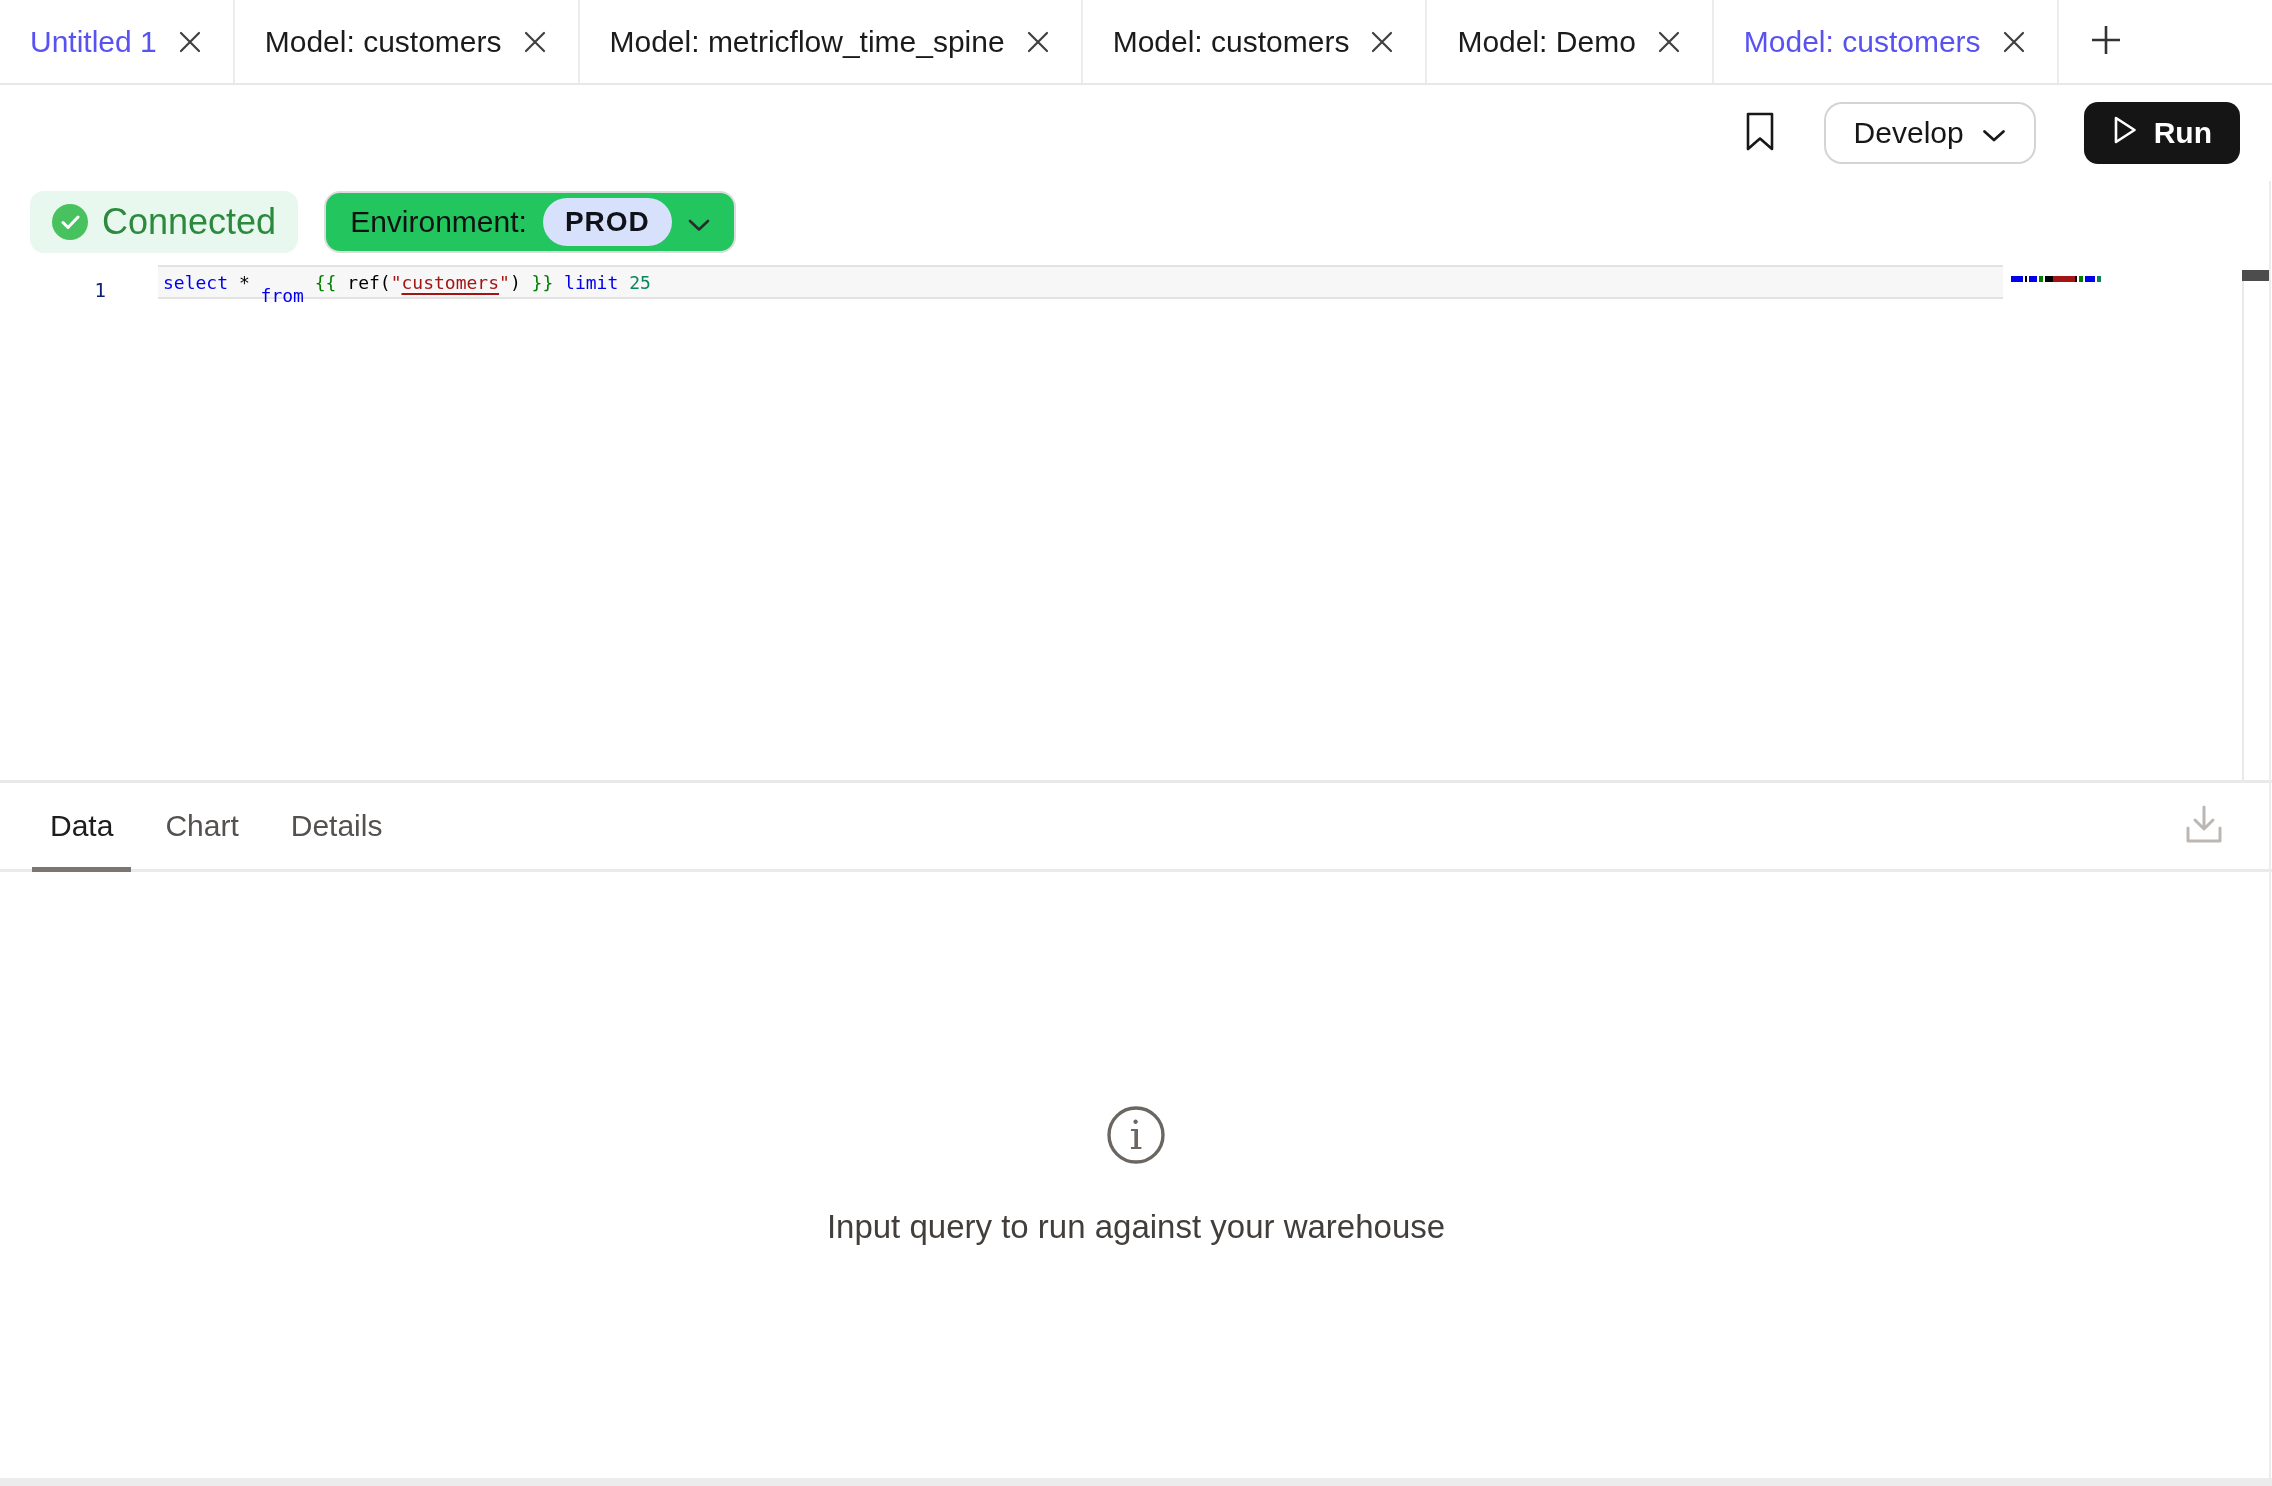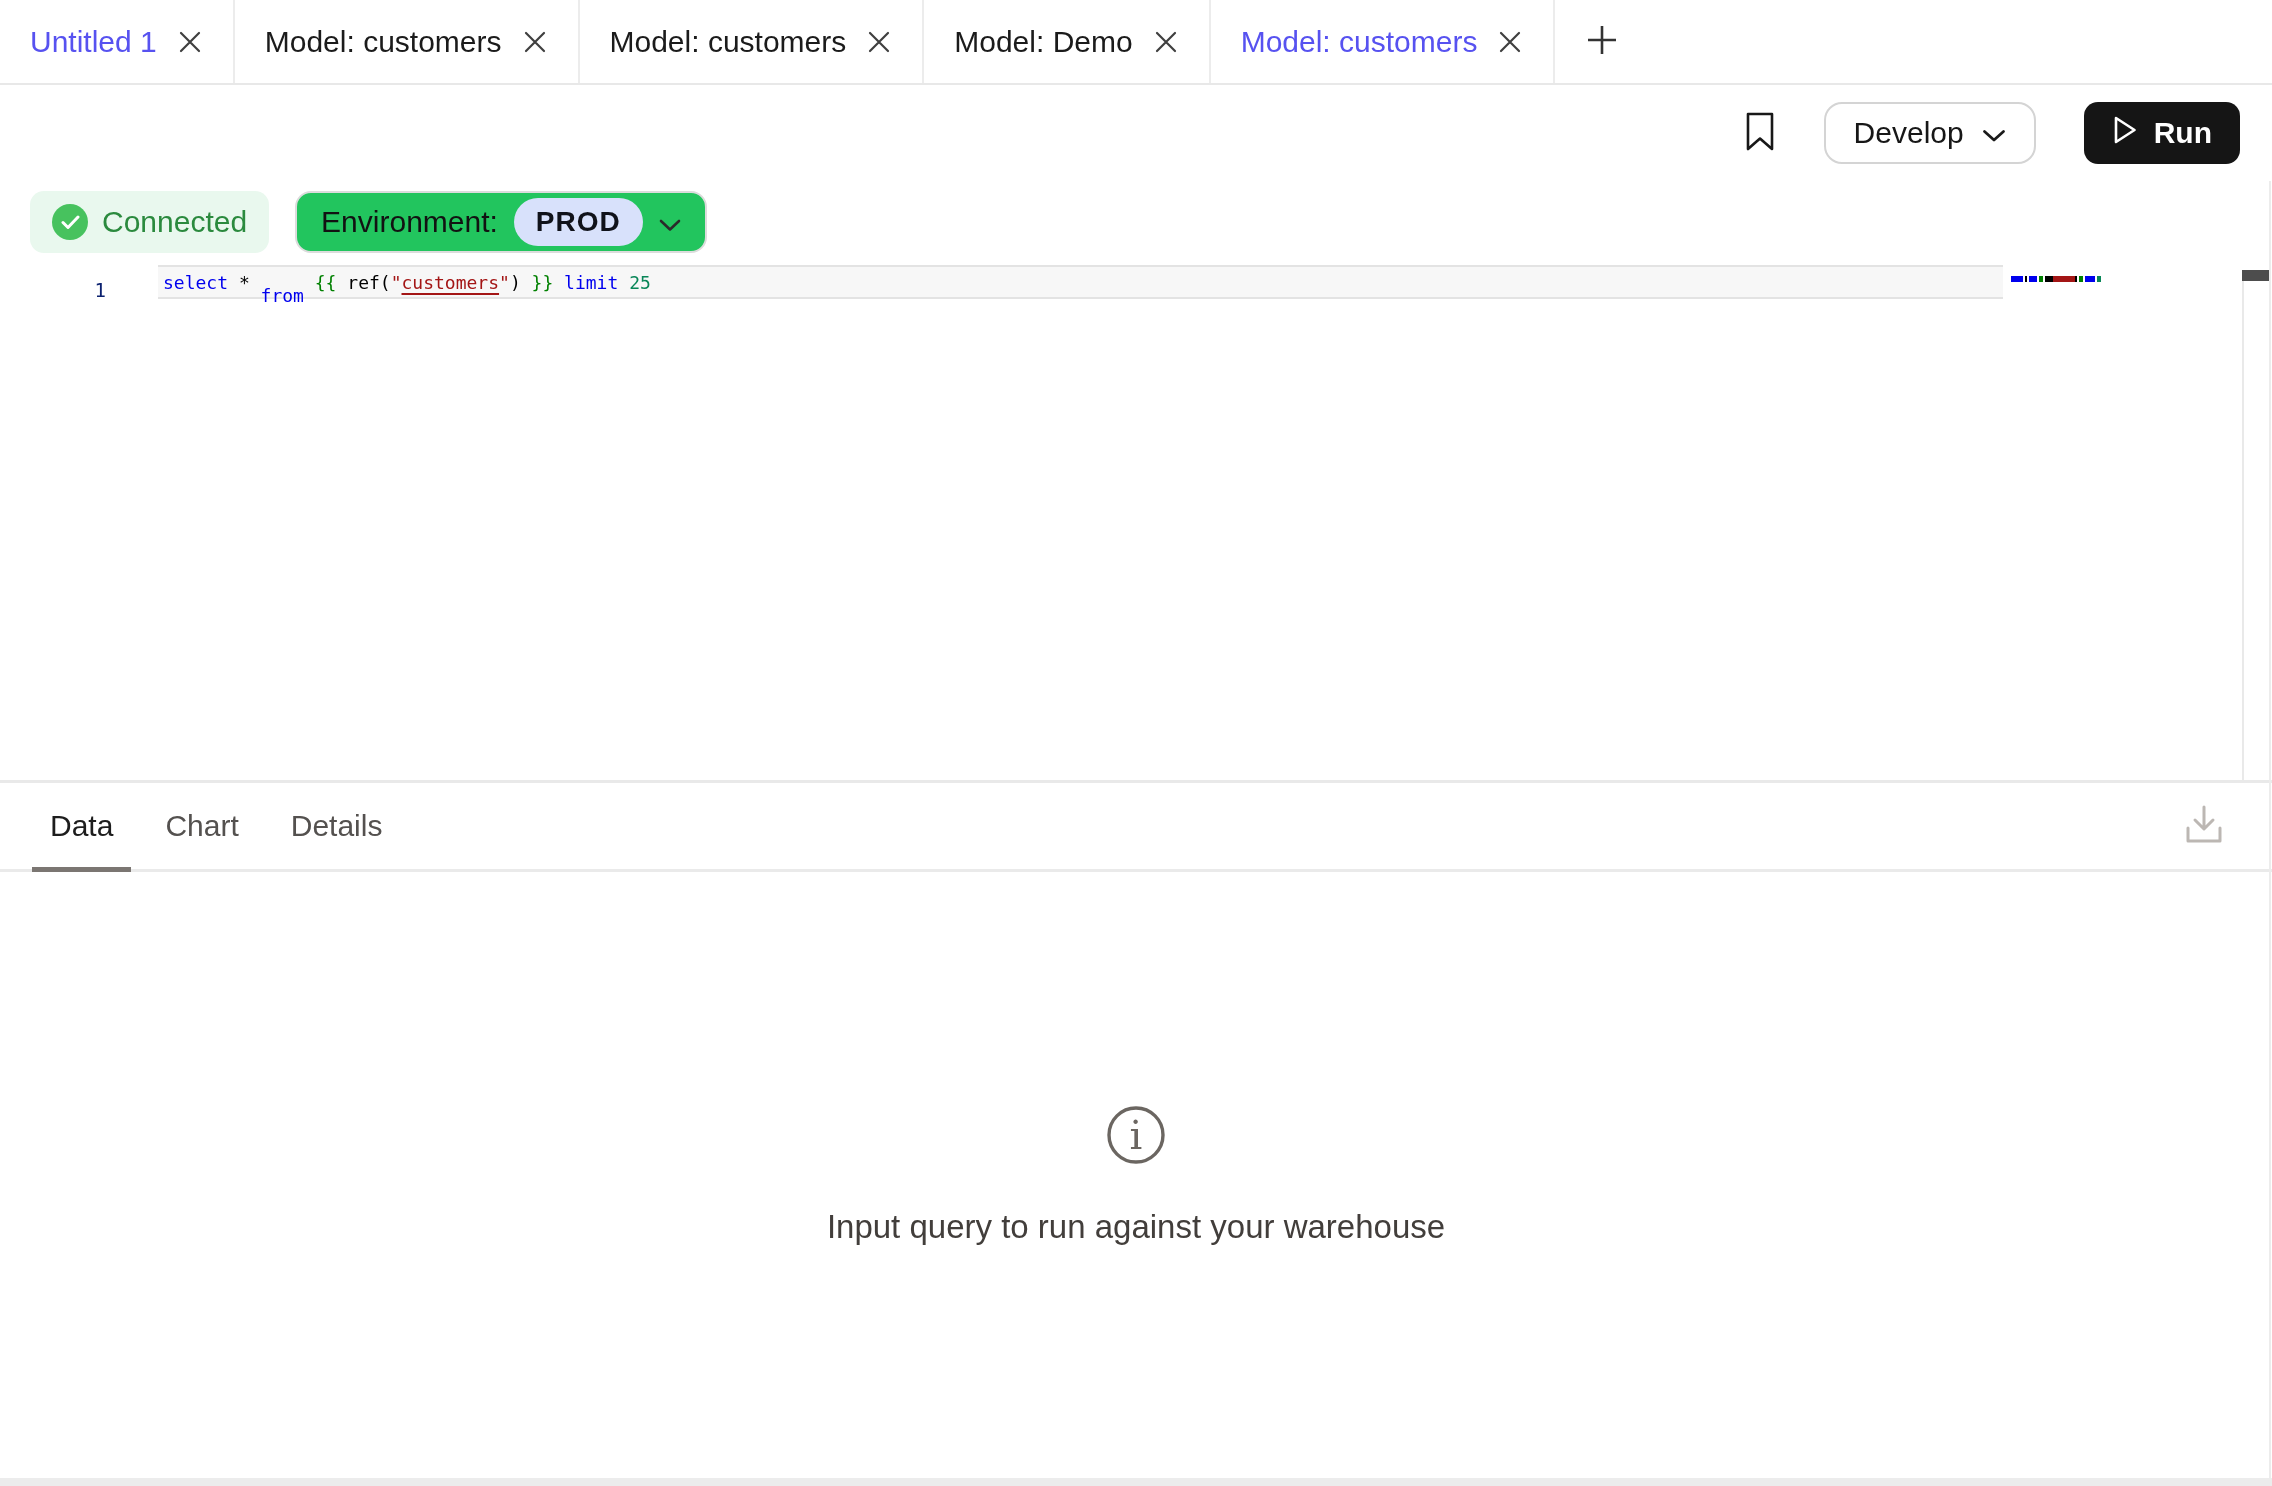--- a/index.html
+++ b/index.html
@@ -17,21 +17,21 @@
   .tab-add { display:flex; align-items:center; justify-content:center; padding:0 28px; background:none; border:none; cursor:pointer; }
 
   
   .toolbar { height:96px; display:flex; align-items:center; justify-content:flex-end; gap:48px; padding-right:32px; }
   .icon-btn { background:none; border:none; padding:0; display:flex; align-items:center; cursor:pointer; }
   .develop-btn { display:flex; align-items:center; gap:18px; height:62px; padding:0 28px; font-family:inherit; font-size:30px; color:#171717; background:#fff; border:2px solid #d4d4d4; border-radius:18px; cursor:pointer; }
   .run-btn { display:flex; align-items:center; gap:16px; height:62px; padding:8px 28px; font-family:inherit; font-size:30px; font-weight:700; color:#fff; border:none; border-radius:14px; cursor:pointer; }
 
   
   .statusbar { height:82px; display:flex; align-items:center; gap:26px; padding-left:30px; }
-  .connected-badge { display:flex; align-items:center; gap:14px; height:62px; padding:0 22px; border-radius:14px; font-size:30px; font-weight:500; }
+  .connected-badge { display:flex; align-items:center; gap:14px; height:62px; padding:0 22px; border-radius:14px; font-size:36px; font-weight:500; }
   .check-circle { width:36px; height:36px; border-radius:50%; display:flex; align-items:center; justify-content:center; }
   .env-select { display:flex; align-items:center; gap:16px; height:62px; padding:0 24px; background:#22c55e; border:2px solid #dcdcdc; border-radius:16px; font-family:inherit; font-size:30px; color:#121212; cursor:pointer; }
   .env-pill { border-radius:999px; padding:8px 22px; font-size:28px; font-weight:600; letter-spacing:1px; color:#10121a; }
 
   
   .editor { position:relative; height:517px; font-family:"DejaVu Sans Mono", monospace; }
   .line-num { position:absolute; top:10px; left:0; width:106px; height:34px; line-height:34px; text-align:right; font-size:19px; }
   .current-line { position:absolute; left:158px; width:1845px; top:2px; height:34px; box-sizing:border-box; background:#f7f7f7; border-top:2px solid #e3e3e3; border-bottom:2px solid #e3e3e3; display:flex; align-items:center; padding-left:5px; }
   .current-line span { font-size:18px; white-space:pre; }
   .token-link { text-decoration:underline; text-underline-offset:4px; text-decoration-thickness:2px; cursor:pointer; }
@@ -72,20 +72,28 @@
         </div>
         <div class="tab">
           <span>Model: customers</span>
           <span class="tab-close">
             <svg width="26" height="26" viewBox="0 0 26 26">
               <path d="M4 4 L22 22 M22 4 L4 22" stroke="#3f3f3f" stroke-width="2.2" stroke-linecap="round"></path>
             </svg>
           </span>
         </div>
         <div class="tab">
+          <span>Model: metricflow_time_spine</span>
+          <span class="tab-close">
+            <svg width="26" height="26" viewBox="0 0 26 26">
+              <path d="M4 4 L22 22 M22 4 L4 22" stroke="#3f3f3f" stroke-width="2.2" stroke-linecap="round"></path>
+            </svg>
+          </span>
+        </div>
+        <div class="tab">
           <span>Model: customers</span>
           <span class="tab-close">
             <svg width="26" height="26" viewBox="0 0 26 26">
               <path d="M4 4 L22 22 M22 4 L4 22" stroke="#3f3f3f" stroke-width="2.2" stroke-linecap="round"></path>
             </svg>
           </span>
         </div>
         <div class="tab">
           <span>Model: Demo</span>
           <span class="tab-close">

